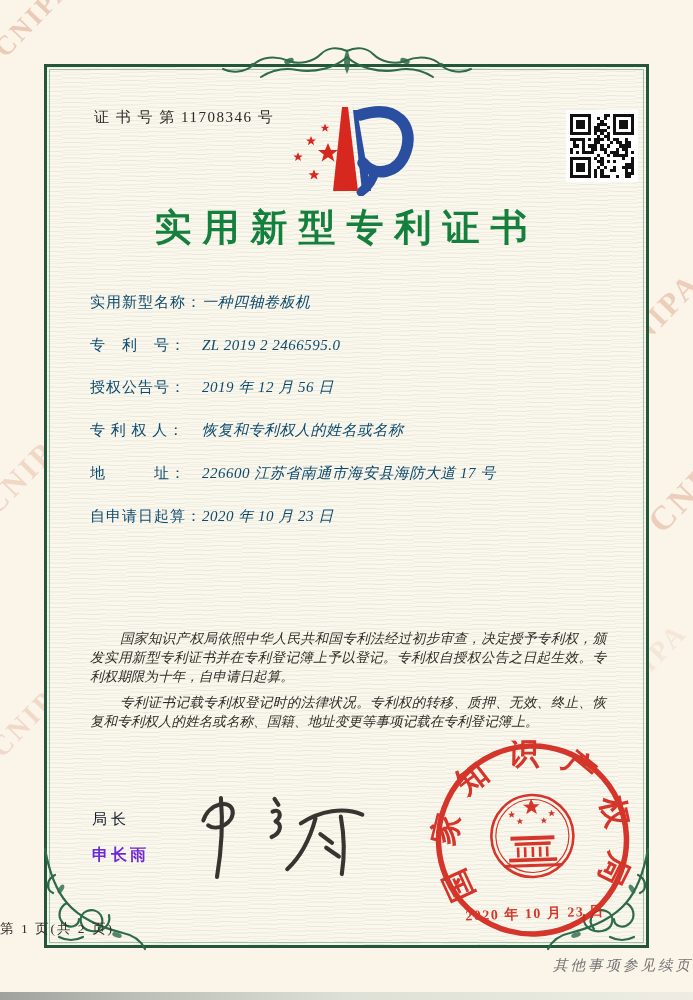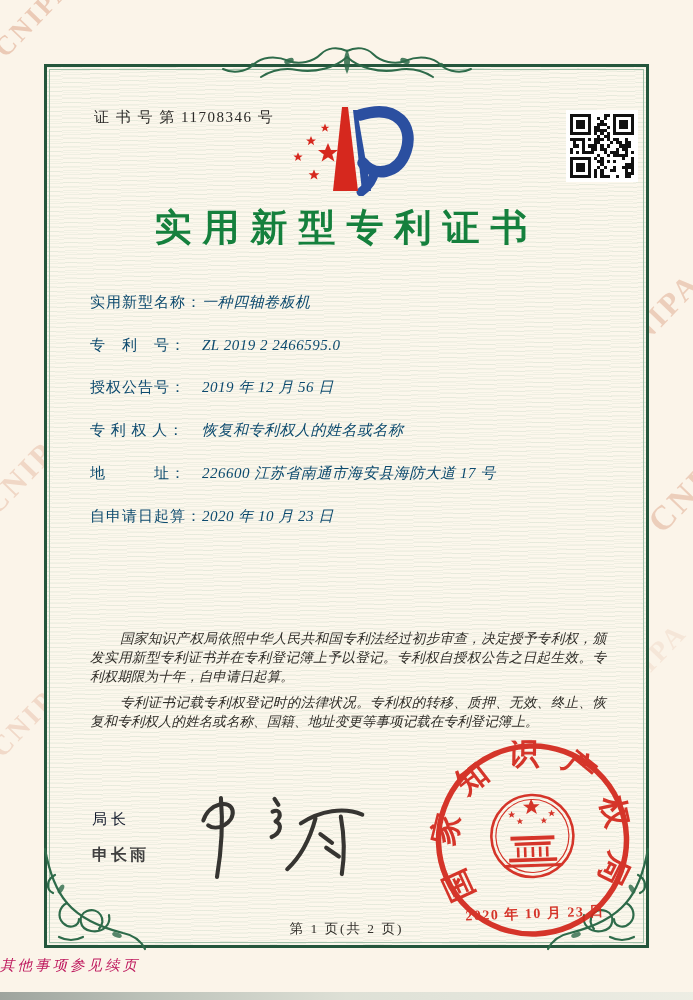--- a/index.html
+++ b/index.html
@@ -55,28 +55,28 @@
   .pair { display:flex; width:273px; }
   .pair2 { display:flex; }
   
   .body-text { position:absolute; left:90px; top:584px; width:516px;margin-top:45px; }
   .body-text p {
     font-size:13.6px; line-height:19px; text-indent:2.2em; text-align:justify;
     margin-bottom:7px; color:#2f2d28; font-style:italic;
   }
   
   .signoff-title { position:absolute; left:92px; top:810px; font-size:15px; letter-spacing:4px; color:#0f172a; }
-  .signoff-name  { position:absolute; left:92px; top:845px; font-size:16px; letter-spacing:3px; font-weight:bold; color:#404040; }
+  .signoff-name  { position:absolute; left:92px; top:845px; font-size:16px; letter-spacing:3px; font-weight:bold; color:#6d28d9; }
   .signature { position:absolute; left:178px; top:790px; }
   
   .seal { position:absolute; left:430px; top:740px; transform:rotate(-2deg); opacity:.93; }
   .seal text { font-family:"Liberation Serif","DejaVu Serif",serif; }
   
-  .page-info { position:absolute; left:0; right:0; top:920px; text-align:center; font-size:13.5px; letter-spacing:2px; color:#33312c; }
-  .cont-note { position:absolute; left:0; right:0; top:956px; text-align:left; font-size:14.5px; letter-spacing:3px; font-style:italic; color:#be185d; }
+  .page-info { position:absolute; left:0; right:0; top:920px; font-size:13.5px; letter-spacing:2px; color:#33312c; }
+  .cont-note { position:absolute; left:0; right:0; top:956px; text-align:right; font-size:14.5px; letter-spacing:3px; font-style:italic; color:#737373; }
   .scan-edge {
     position:absolute; left:0; right:0; bottom:0; height:8px; opacity:.8;
     background:linear-gradient(90deg,#868f8a 0%,#aab3ab 20%,#d6dbd1 50%,#e9ebe2 100%);
   }
   svg { display:block; }
 </style>
 </head>
 <body>
 
 <div class="page">

